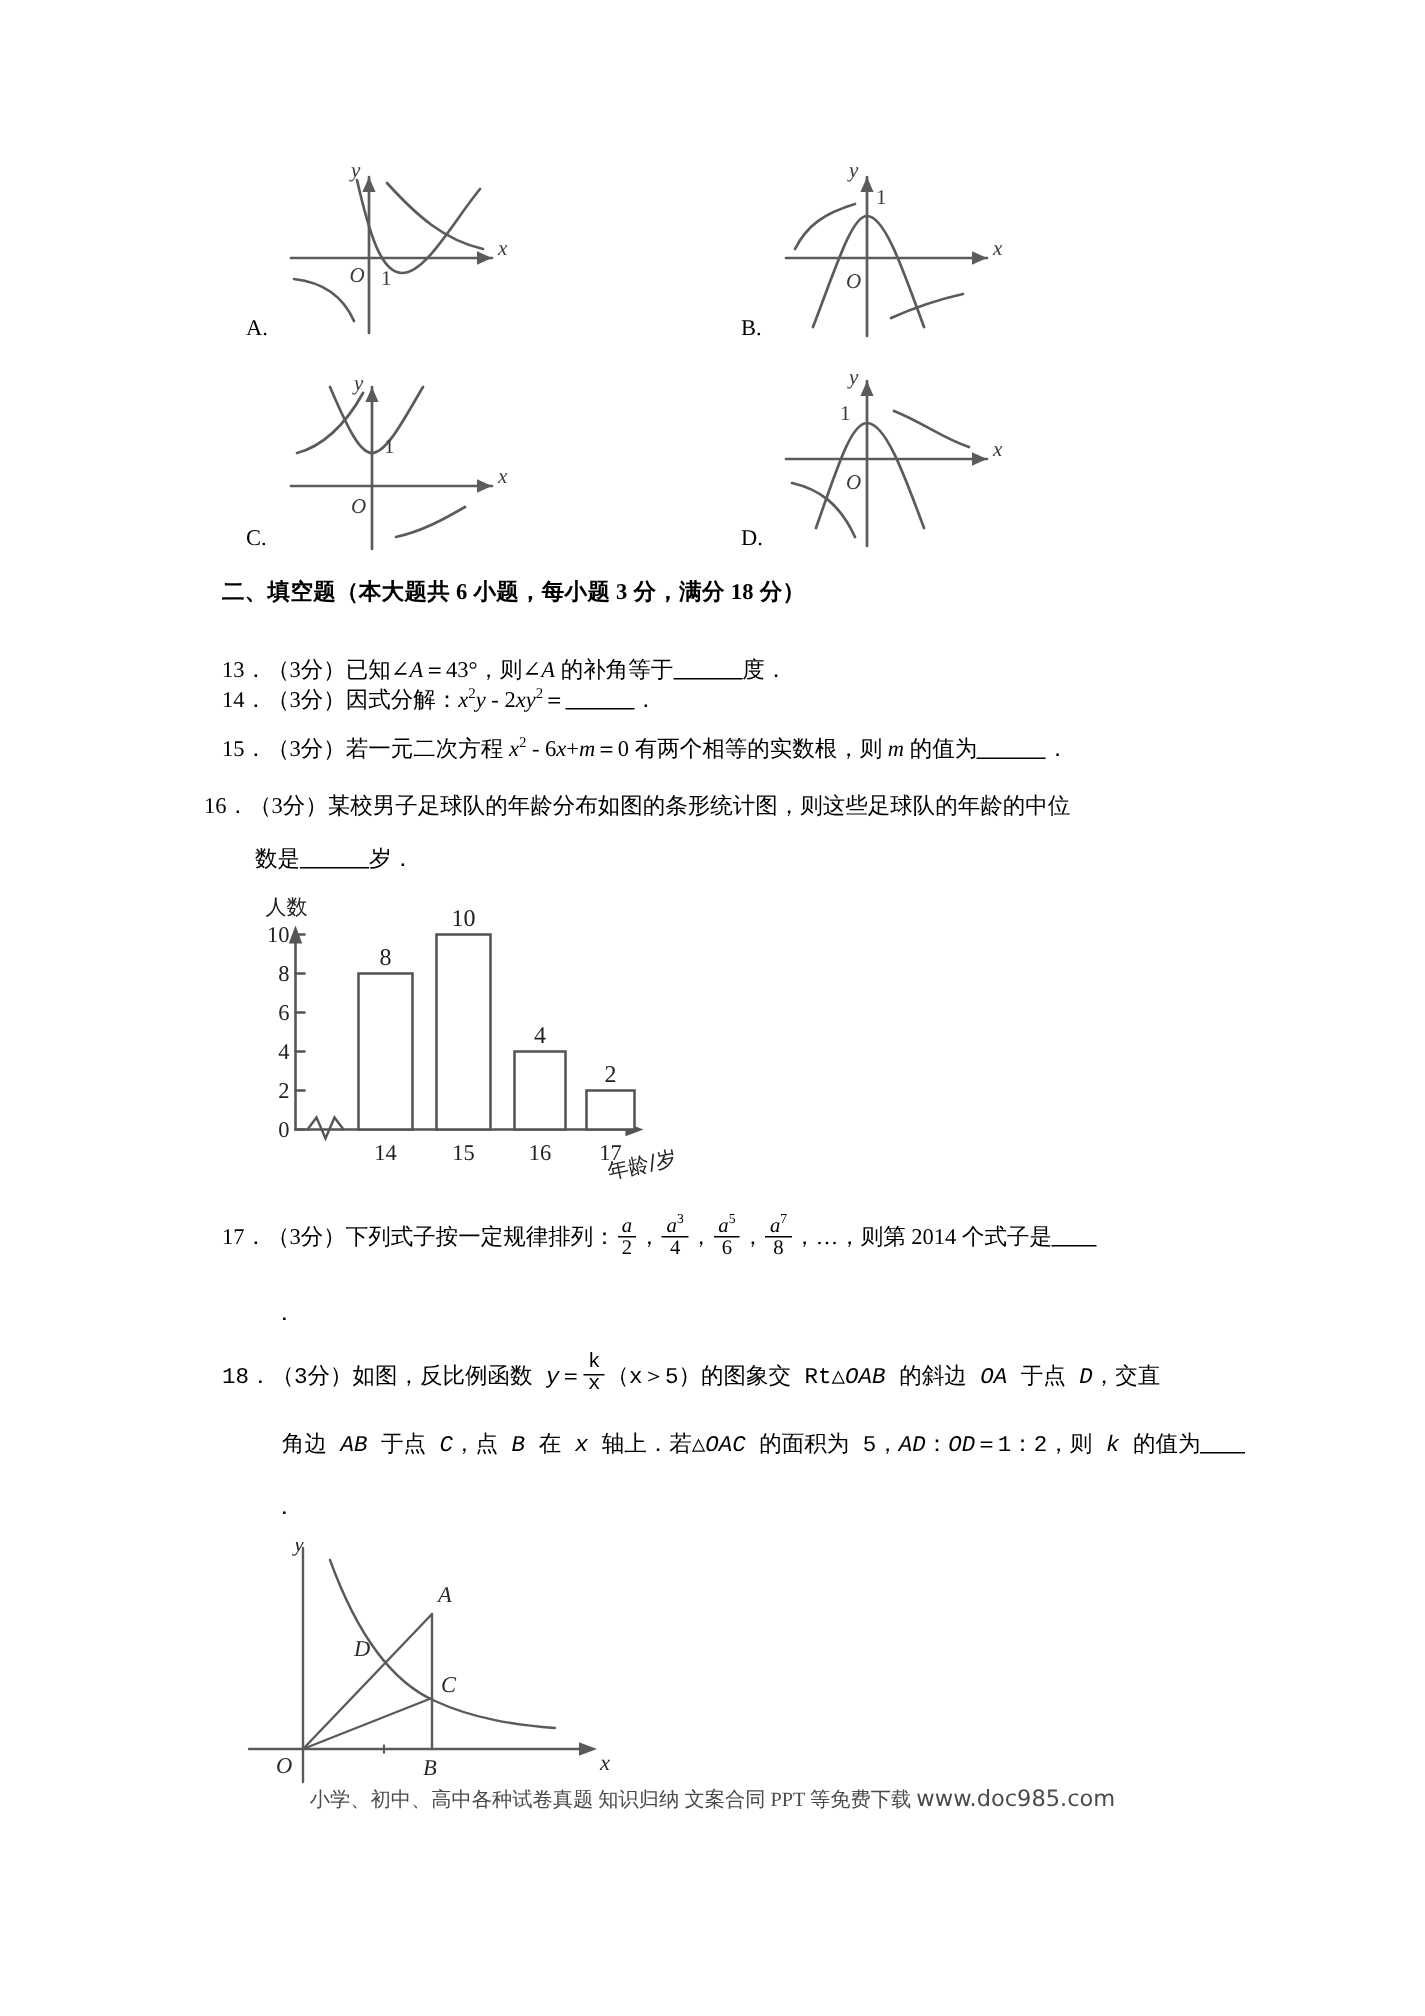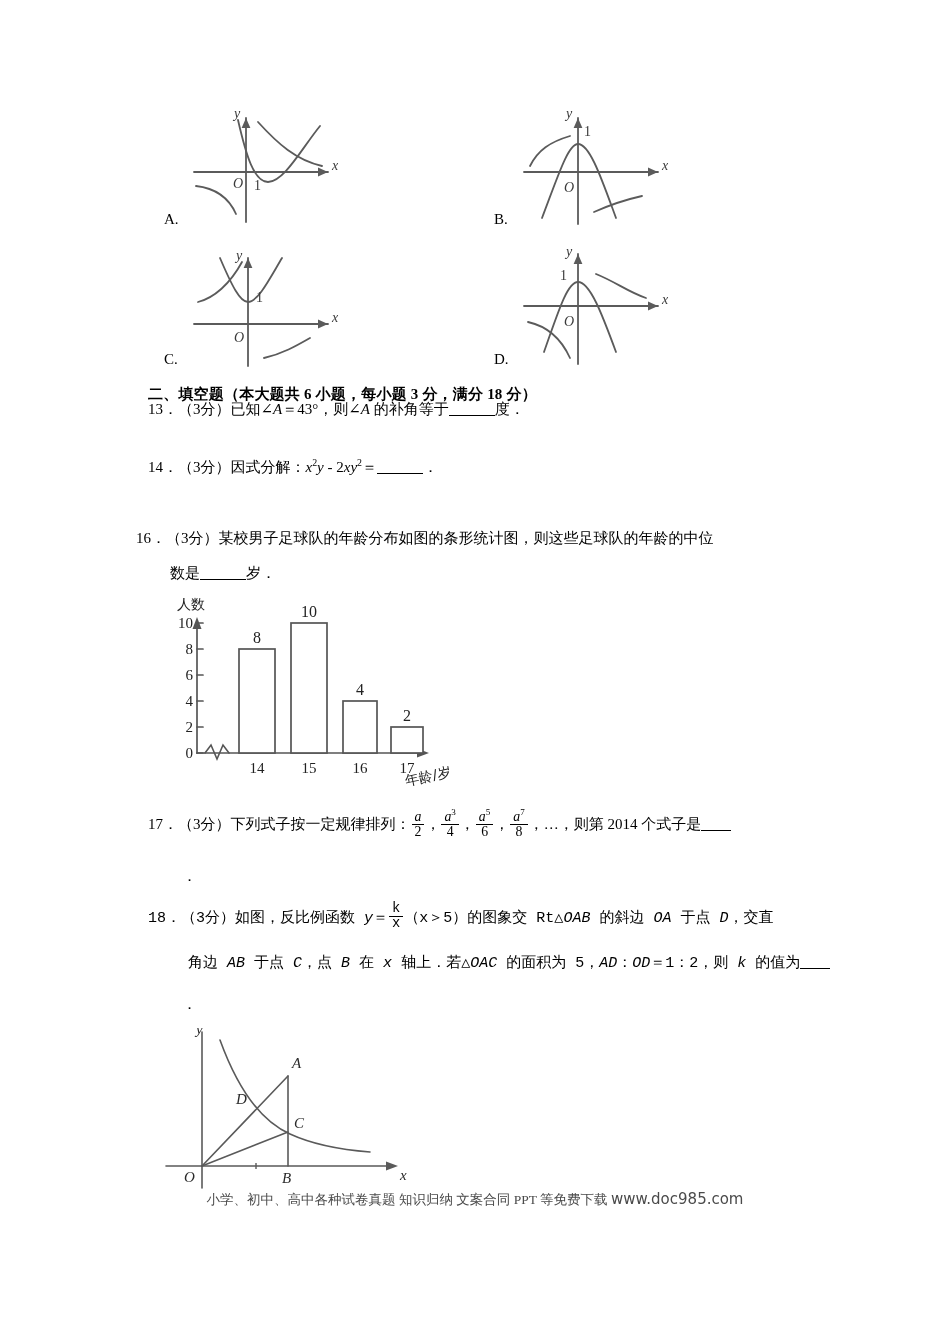--- a/index.html
+++ b/index.html
@@ -92,21 +92,21 @@
     text-align: center;
     line-height: 1.05;
     font-size: 0.92em;
     margin: 0 1px;
     position: relative;
     top: -1px;
   }
   .frac .nm { display: block; padding: 0 3px; }
   .frac .dn { display: block; border-top: 1px solid #000; padding: 0 3px; }
 
-  .q13 { left: 148px; top: 398px; }
+  .q13 { left: 148px; top: 436px; }
   .q14 { left: 148px; top: 456px; }
   .q15 { left: 148px; top: 489px; }
   .q16 { left: 136px; top: 527px; width: 700px; }
   .q16 .l2 { display: block; margin-left: 34px; margin-top: 12px; }
   .q17 { left: 148px; top: 795px; width: 720px; margin-top: 16px; }
   .q17 .l2 { display: block; margin-left: 34px; margin-top: 24px; }
   .q18 { left: 148px; top: 903px; width: 720px; font-family: Liberation Mono, monospace; }
   .q18 .l2 { display: block; margin-left: 40px; margin-top: 19px; }
   .q18 .l3 { display: block; margin-left: 34px; margin-top: 19px; }
 
@@ -251,20 +251,23 @@
   <div class="section-head">二、填空题（本大题共 6 小题，每小题 3 分，满分 18 分）</div>
 
   <div class="q q13">
     <span class="num">13．</span><span>（3分）</span><span>已知∠</span><span class="it">A</span><span>＝43°，则∠</span><span class="it">A</span><span> 的补角等于</span><span class="blank w5"></span><span>度．</span>
   </div>
 
   <div class="q q14">
     <span class="num">14．</span><span>（3分）</span><span>因式分解：</span><span class="it">x</span><sup>2</sup><span class="it">y</span><span> - 2</span><span class="it">xy</span><sup>2</sup><span>＝</span><span class="blank w5"></span><span>．</span>
   </div>
 
+  <div class="q q15">
+    <span class="num">15．</span><span>（3分）</span><span>若一元二次方程 </span><span class="it">x</span><sup>2</sup><span> - 6</span><span class="it">x</span><span>+</span><span class="it">m</span><span>＝0 有两个相等的实数根，则 </span><span class="it">m</span><span> 的值为</span><span class="blank w5"></span><span>．</span>
+  </div>
 
   <div class="q q16">
     <span class="num">16．</span><span>（3分）</span><span>某校男子足球队的年龄分布如图的条形统计图，则这些足球队的年龄的中位</span>
     <span class="l2"><span>数是</span><span class="blank w5"></span><span>岁．</span></span>
   </div>
 
   <div class="barchart">
     <svg viewBox="0 0 330 200" width="330" height="200">
       <g stroke="#555555" stroke-width="1.7" fill="none" stroke-linecap="round">
 

